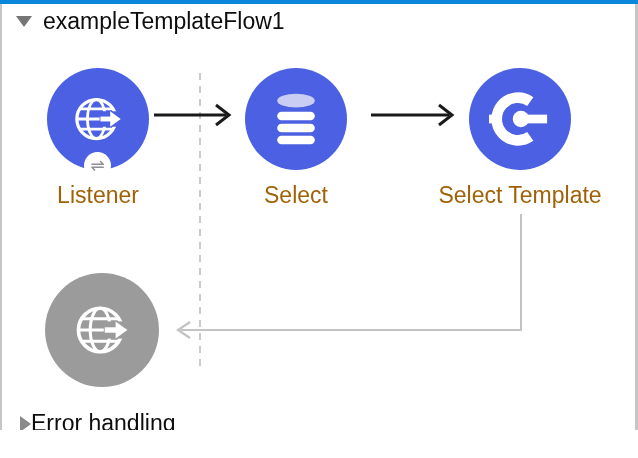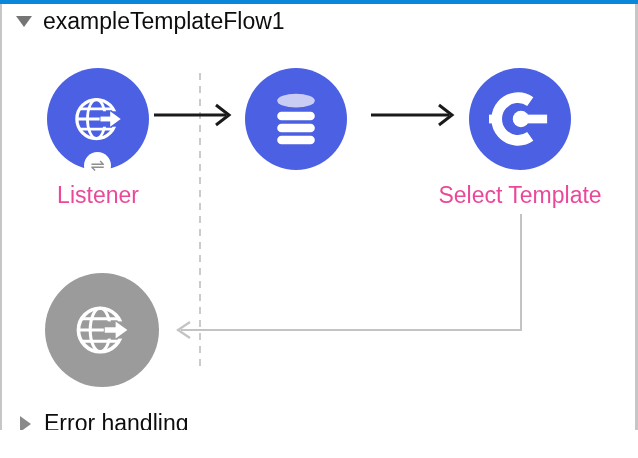--- a/index.html
+++ b/index.html
@@ -13,34 +13,34 @@
   .top-accent{position:absolute;left:0;top:0;width:638px;height:4px;background:var(--topbar,#0a86da);}
   .edge-left{position:absolute;left:0;top:4px;width:2px;height:446px;background:#c6c6c6;}
   .edge-right{position:absolute;left:635px;top:4px;width:3px;height:446px;background:#c6c6c6;}
   .bottom-track{position:absolute;left:0;top:450px;width:638px;height:8px;background:#d4d4d4;border-top:1px solid #bdbdbd;box-sizing:border-box;}
 
   
   .flow-header{position:absolute;left:16px;top:8px;display:flex;align-items:center;gap:11px;}
   .tri-down{width:0;height:0;border-left:8px solid transparent;border-right:8px solid transparent;border-top:11px solid #757575;cursor:pointer;}
   .tri-right{width:0;height:0;border-top:8px solid transparent;border-bottom:8px solid transparent;border-left:11px solid #8a8a8a;cursor:pointer;}
   .section-title{font-size:23px;color:#0d0d0d;white-space:nowrap;}
-  .error-header{position:absolute;left:20px;top:410px;display:flex;align-items:center;gap:13px;}
+  .error-header{position:absolute;left:20px;top:410px;display:flex;align-items:center;}
 
   
   .dashed-sep{position:absolute;left:199px;top:73px;width:2px;height:298px;
     background:repeating-linear-gradient(to bottom,var(--dashed,#cbcbcb) 0 7px,transparent 7px 13px);}
 
   
   .node{position:absolute;width:102px;}
   .node-circle{position:relative;width:102px;height:102px;border-radius:50%;
     background:var(--accent,#4b60e2);color:var(--accent,#4b60e2);
     display:flex;align-items:center;justify-content:center;cursor:pointer;}
   .ghost .node-circle{width:114px;height:114px;background:var(--ghost,#9b9b9b);color:var(--ghost,#9b9b9b);}
   .node-label{position:absolute;left:50%;top:114px;transform:translateX(-50%);
-    font-size:23px;color:#ec4899;white-space:nowrap;text-align:center;}
+    font-size:23px;color:#a16207;white-space:nowrap;text-align:center;}
   .badge{position:absolute;left:37px;top:84px;width:27px;height:27px;border-radius:50%;
     background:#ffffff;display:flex;align-items:center;justify-content:center;
     font-family:"DejaVu Sans",sans-serif;font-size:17px;color:#8f8f8f;line-height:1;}
   .icon{display:block;}
 
   
   .connector{position:absolute;}
   .fb-line{position:absolute;background:var(--connector,#c3c3c3);}
 </style>
 </head>
@@ -99,20 +99,21 @@
     <line x1="6" y1="14" x2="78" y2="14" stroke="#1a1a1a" stroke-width="3"></line>
     <polyline points="68,4 81,14 68,24" fill="none" stroke="#1a1a1a" stroke-width="3"></polyline>
   </svg>
 
   <div class="node" style="left:245px;top:68px;">
     <div class="node-circle">
       <svg class="icon" width="48" height="53">
           <use href="#sym-db"></use>
         </svg>
     </div>
+    <div class="node-label">Select</div>
   </div>
 
   <svg class="connector" style="left:367px;top:101px;" width="90" height="28">
     <line x1="4" y1="14" x2="82" y2="14" stroke="#1a1a1a" stroke-width="3"></line>
     <polyline points="72,4 85,14 72,24" fill="none" stroke="#1a1a1a" stroke-width="3"></polyline>
   </svg>
 
   <div class="node" style="left:469px;top:68px;">
     <div class="node-circle">
       <svg class="icon" width="62" height="62">

